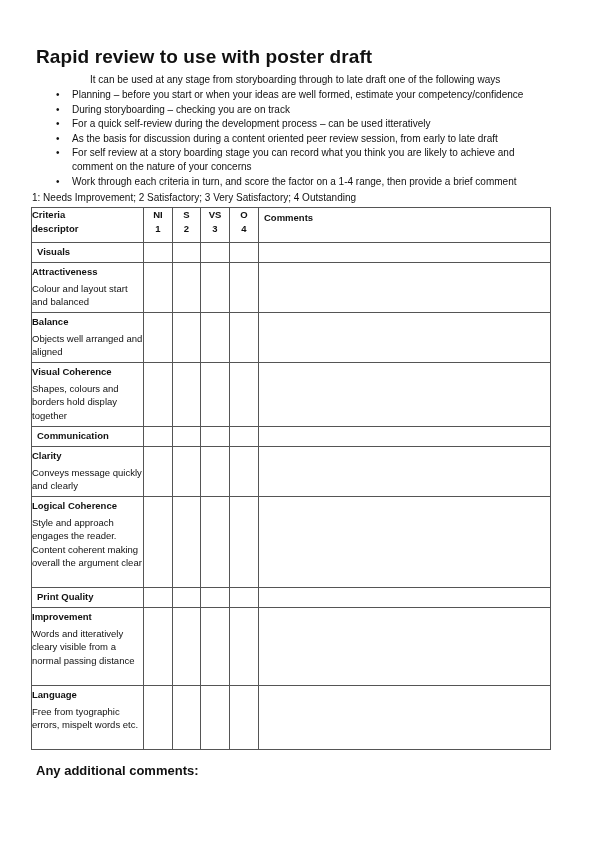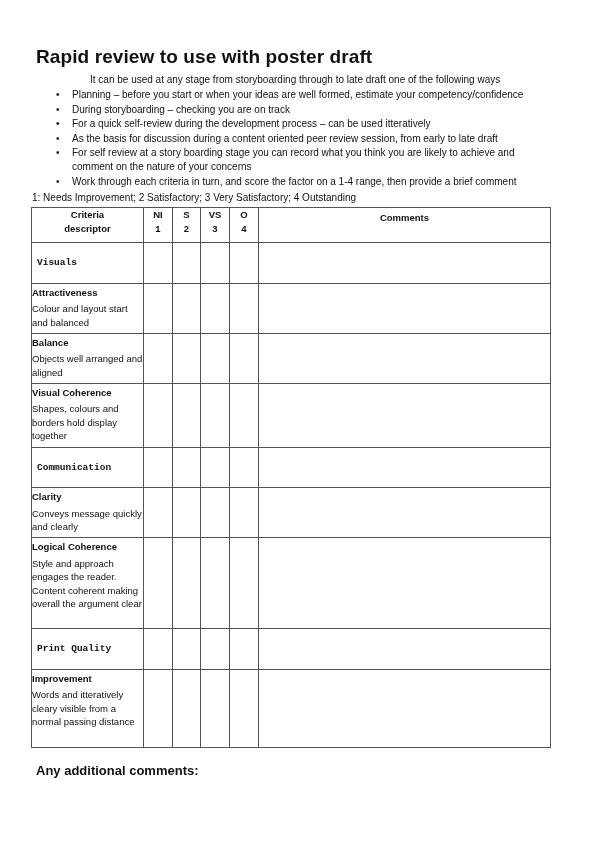--- a/index.html
+++ b/index.html
@@ -26,23 +26,23 @@
     table.grid {
       position: absolute; left: 31px; top: 207px;
       border-collapse: collapse; table-layout: fixed;
       width: 520px;
     }
     table.grid td {
       border: 1px solid #555; vertical-align: top; padding: 0;
       font-size: 9.5px; line-height: 13.5px;
     }
     td.crit { padding: 2px 5px 2px 5px; }
-    .hdr { font-size: 12.5px; font-weight: bold; line-height: 17px; text-align: center; }
+    .hdr { font-size: 12.5px; font-weight: bold; line-height: 17px; }
     .hdr-c { text-align: center; }
-    .sec { font-size: 12px; font-weight: bold; padding: 13px 5px !important; font-family: Liberation Mono, monospace; }
+    .sec { font-size: 12px; font-weight: bold; padding: 2px 5px !important; }
     .crit-name { font-weight: bold; font-size: 9.5px; margin-top: 2px; margin-bottom: 3px; }
     .crit-desc { font-size: 9.5px; line-height: 13.5px; }
     .comments-hdr { padding: 3px 5px !important; }
     .additional {
       position: absolute; left: 36px; top: 763px;
       font-size: 13px; font-weight: bold;
     }
   </style>
 </head>
 <body>
@@ -181,17 +181,28 @@
       <td class="crit">
             <div class="crit-name">Improvement</div>
             <div class="crit-desc">Words and itteratively cleary visible from a normal passing distance</div>
           </td>
       <td></td>
           <td></td>
           <td></td>
           <td></td>
           <td></td>
     </tr>
+    <tr style="height:64px">
+      <td class="crit">
+            <div class="crit-name">Language</div>
+            <div class="crit-desc">Free from tyographic errors, mispelt words etc.</div>
+          </td>
+      <td></td>
+          <td></td>
+          <td></td>
+          <td></td>
+          <td></td>
+    </tr>
   </tbody>
     </table>
 
   <div class="additional">Any additional comments:</div>
 </div>
 
 </body></html>

